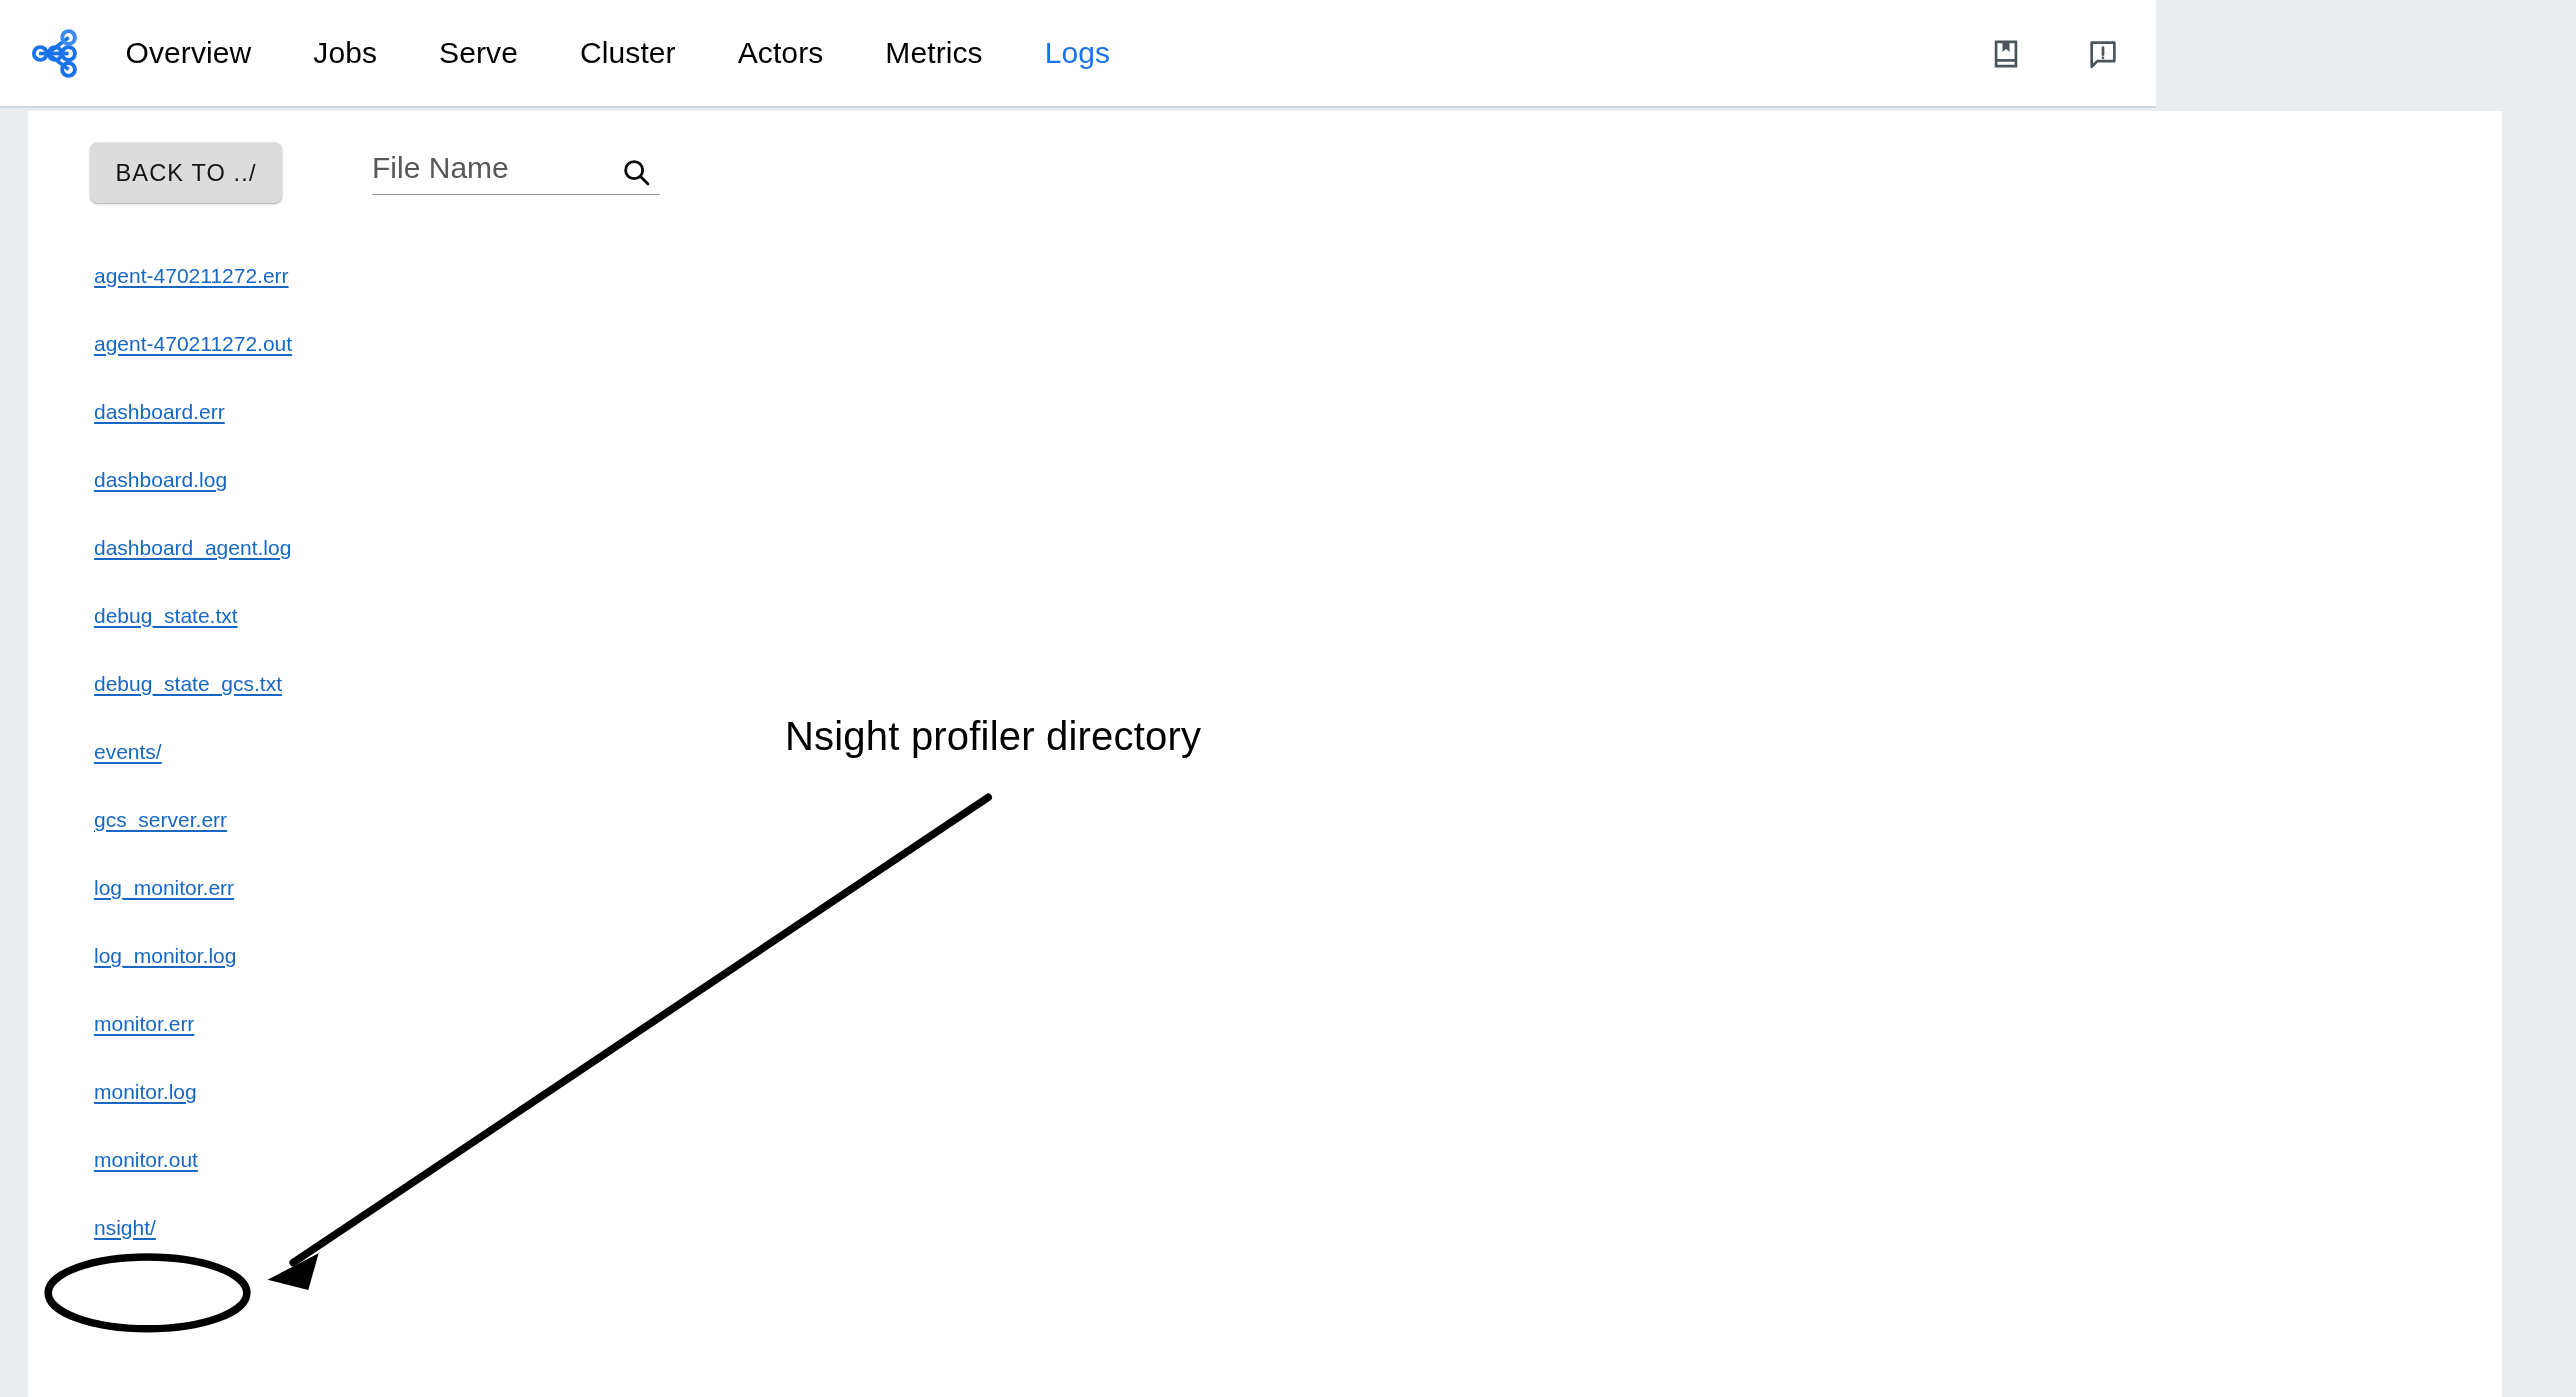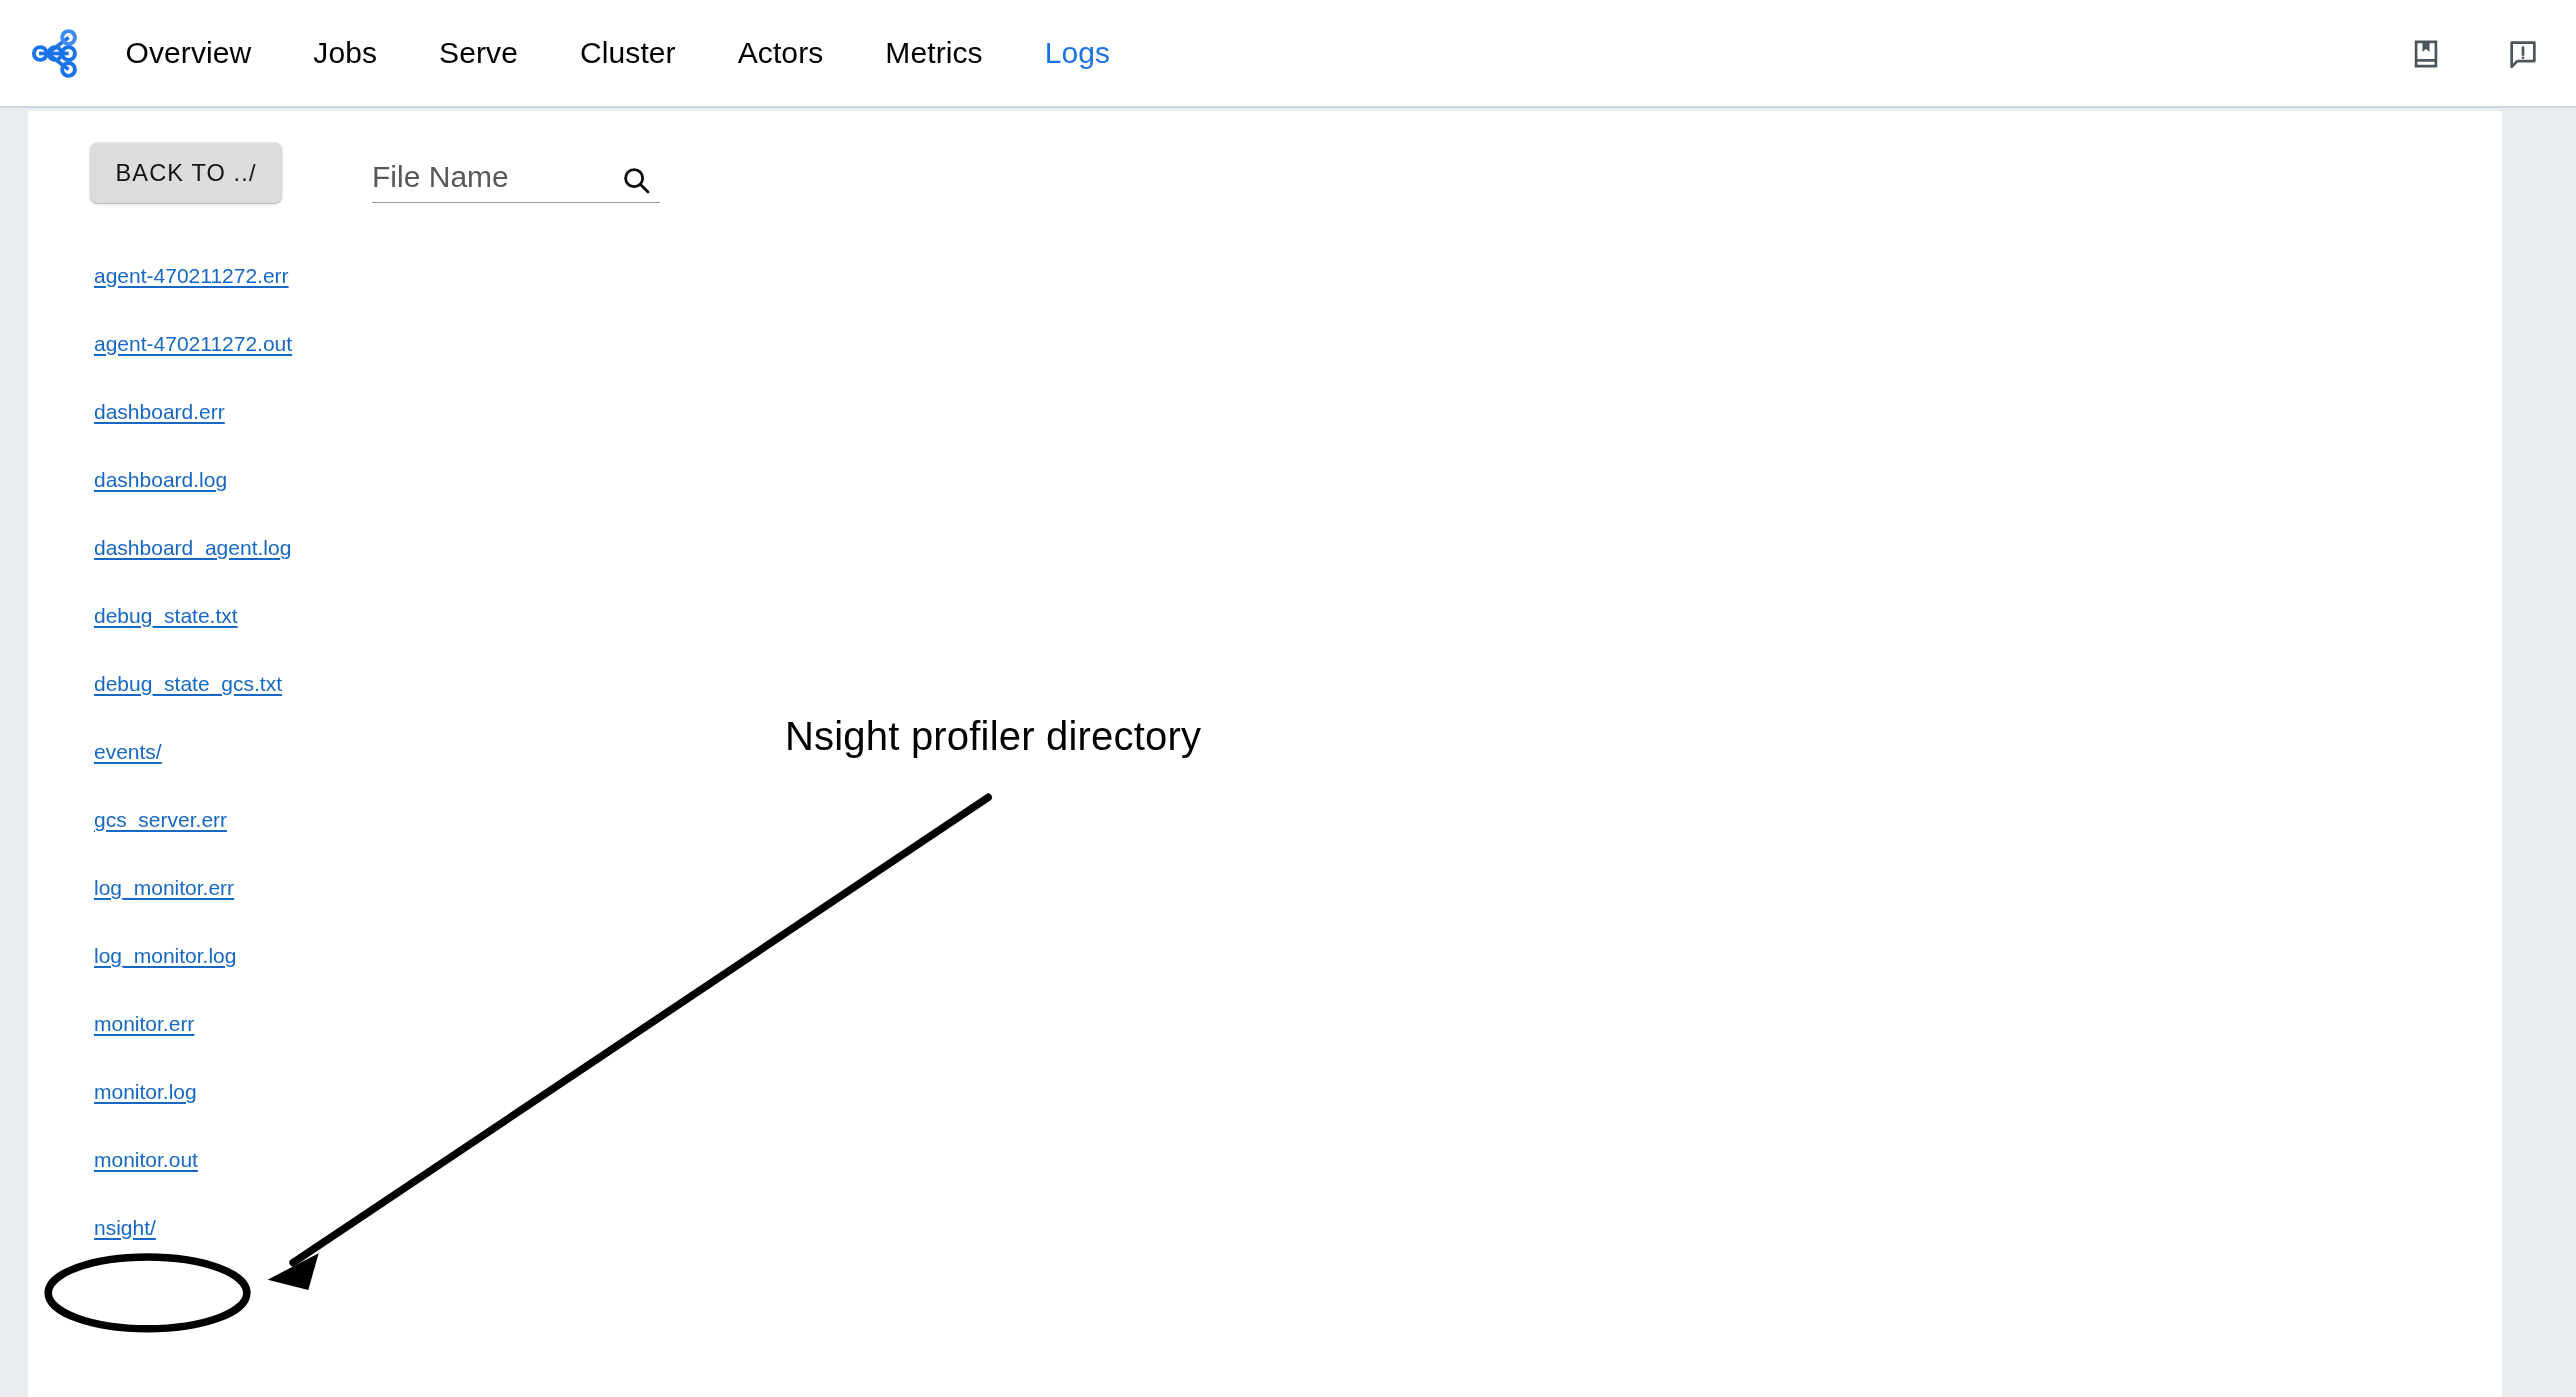--- a/index.html
+++ b/index.html
@@ -21,21 +21,21 @@
     position: relative;
     width: 2576px;
     height: 1398px;
     background: #e9edf0;
   }
 
   
   .header {
     position: absolute;
     top: 0; left: 0;
-    width: 2576px;
+    width: 2156px;
     height: 108px;
     background: #ffffff;
     border-bottom: 2.8px solid #ccd6e0;
     display: flex;
     align-items: center;
   }
 
   .logo {
     margin-left: 26.5px;
     width: 61px;
@@ -89,21 +89,21 @@
     height: 1287px;
     background: #ffffff;
     overflow: hidden;
   }
 
   .toolbar {
     position: absolute;
     top: 32px;
     left: 62px;
     display: flex;
-    align-items: flex-end;
+    align-items: center;
   }
 
   .back-button {
     background: #dcdcdc;
     border: none;
     border-radius: 7.6px;
     font-family: "Liberation Sans", sans-serif;
     font-size: 23.6px;
     letter-spacing: 1.1px;
     color: #141414;

